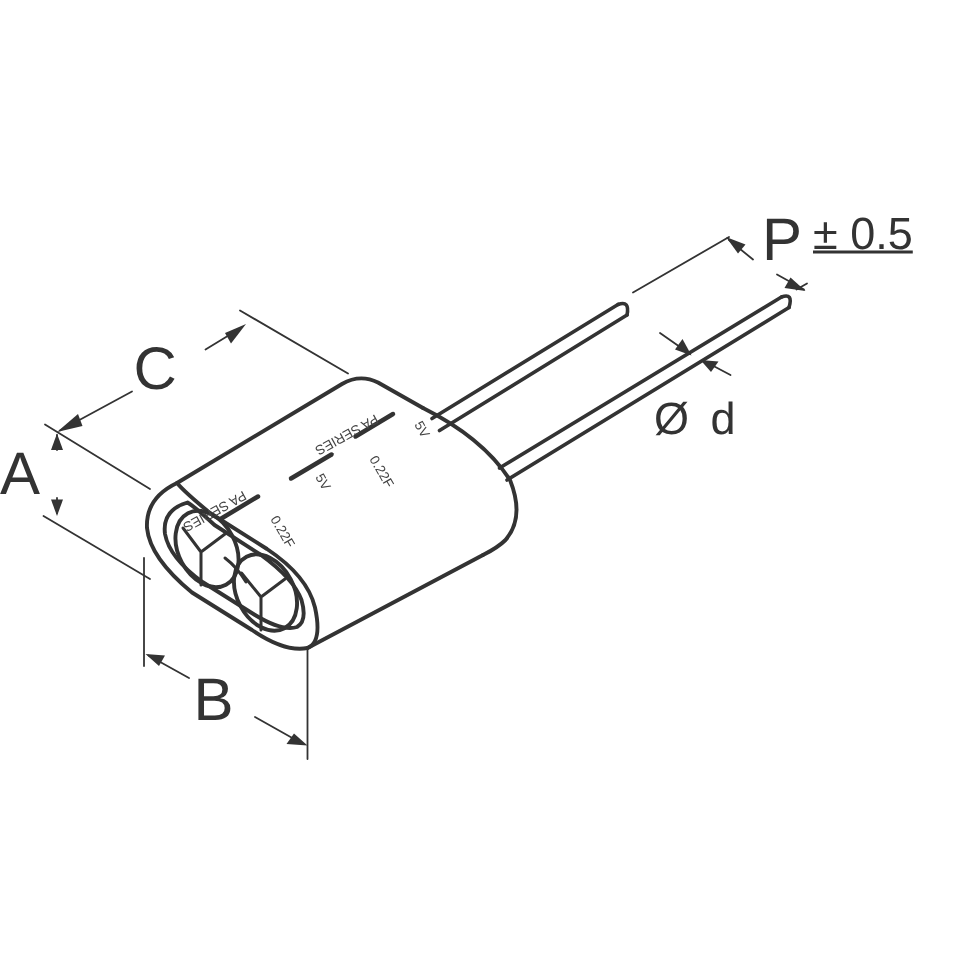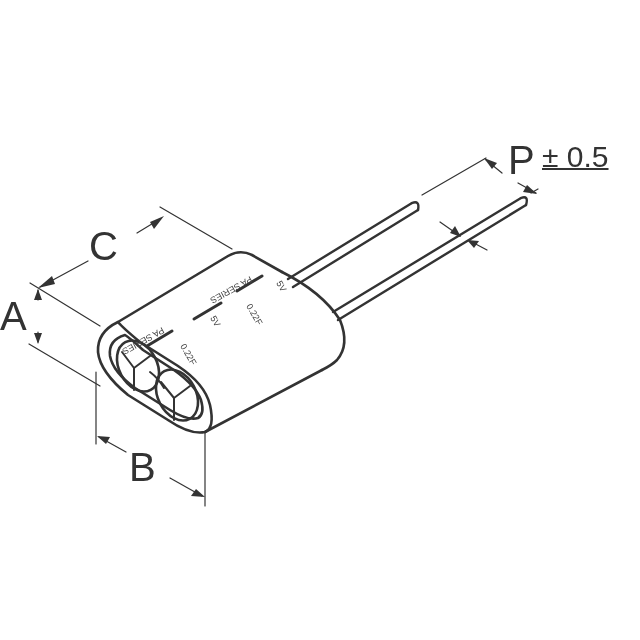--- a/index.html
+++ b/index.html
@@ -109,13 +109,17 @@
       <polygon class="arrow" points="467,240 479,241 474,248"></polygon>
     </g>
   </svg>
 
   
   <div class="dimtxt big" style="left:89px; top:226px;">C</div>
   <div class="dimtxt big" style="left:0px; top:296px;">A</div>
   <div class="dimtxt big" style="left:129px; top:447px;">B</div>
   <div class="dimtxt big" style="left:508px; top:140px;">P</div>
   <div class="dimtxt mid" style="left:542px; top:142px; text-decoration: underline; text-decoration-thickness: 2px;"><span>± 0.5</span></div>
+  <div class="dimtxt mid" style="left:436px; top:265px;">
+    <span>Ø</span>
+    <span style="margin-left:6px;">d</span>
+  </div>
 </div>
 
 </body></html>

